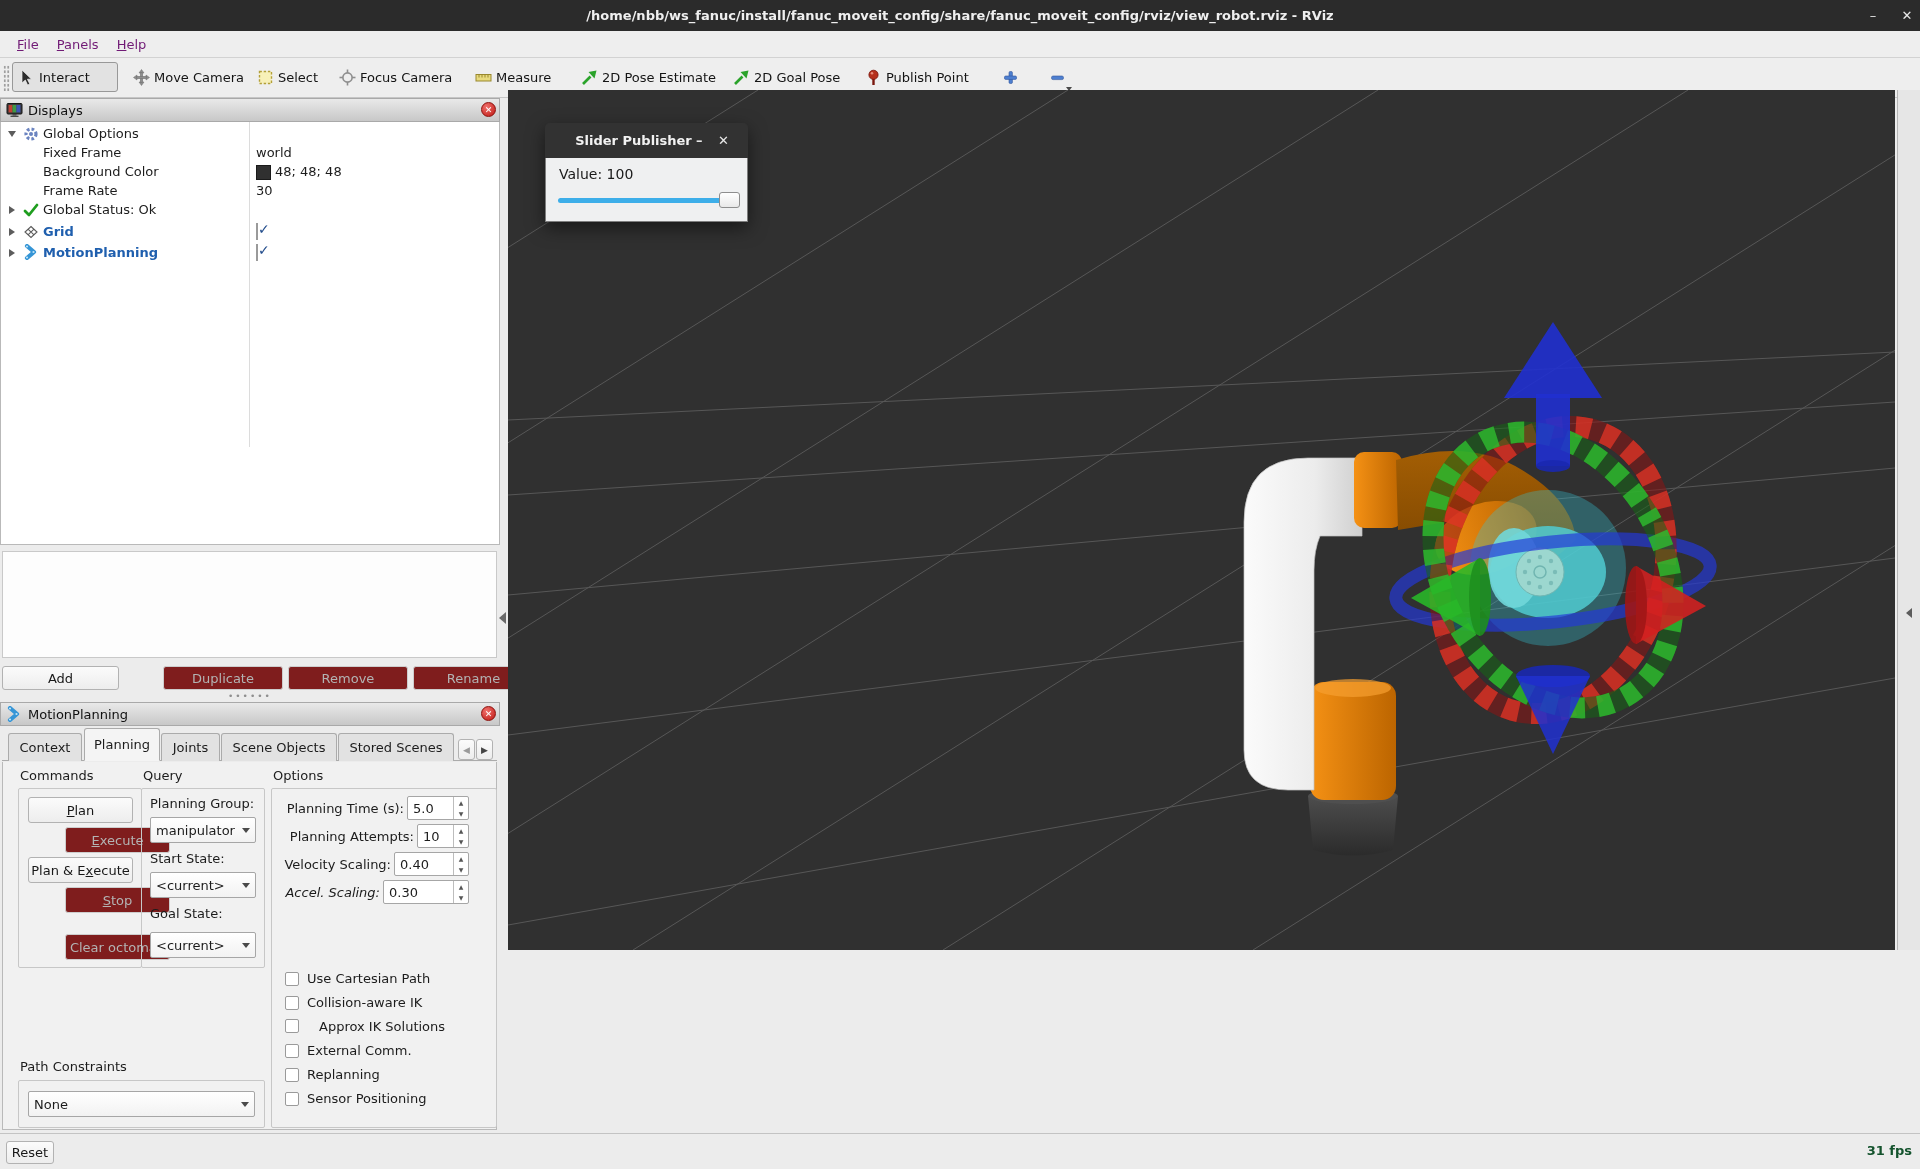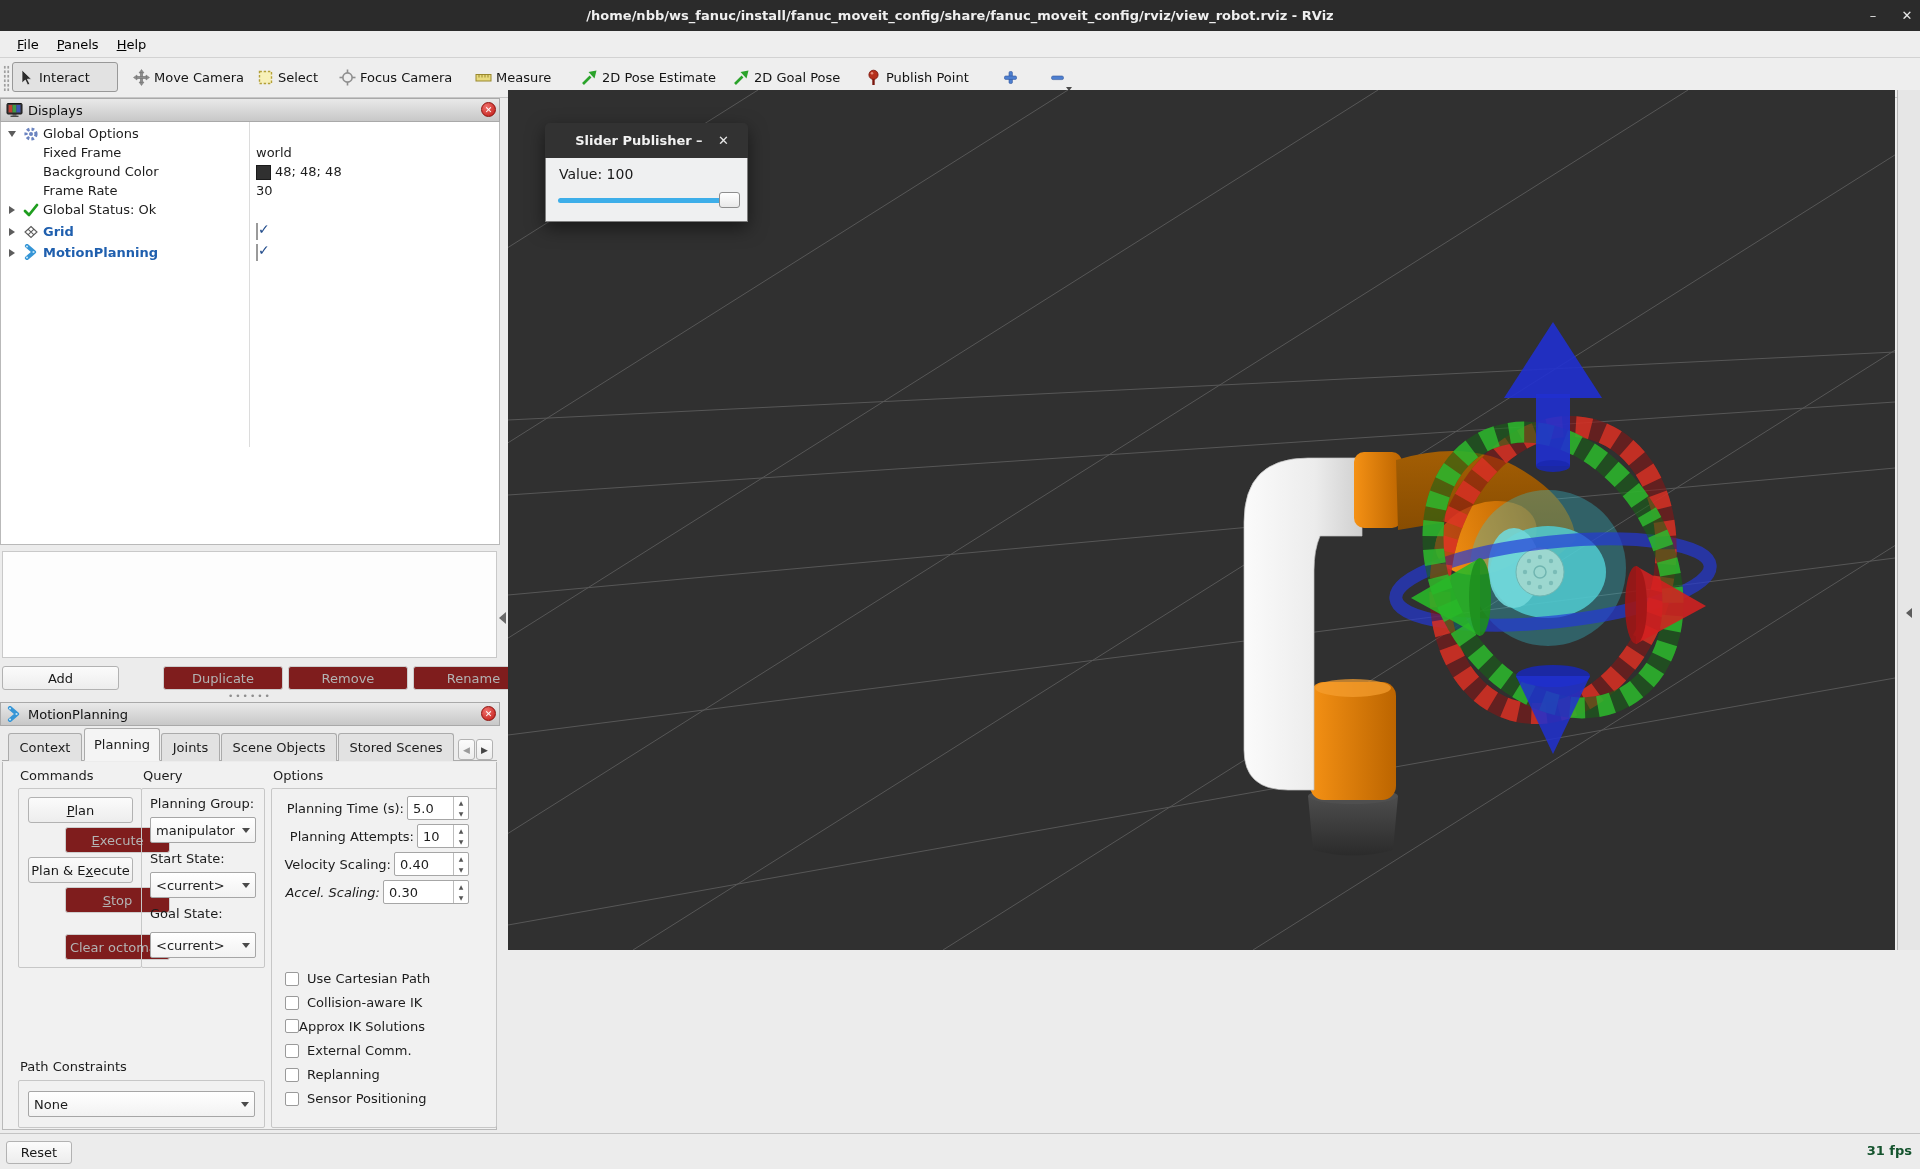--- a/index.html
+++ b/index.html
@@ -8,21 +8,21 @@
        -webkit-font-smoothing:antialiased;}
   .abs{position:absolute;}
 
   
   #titlebar{left:0;top:0;width:1920px;height:31px;background:#2b2b2b;display:flex;align-items:center;justify-content:center;}
   #titlebar .title{color:#efefef;font-weight:bold;font-size:13px;}
   .winbtn{position:absolute;top:0;width:30px;height:31px;color:#e8e8e8;display:flex;align-items:center;justify-content:center;font-size:13px;cursor:default;}
 
   
   #menubar{left:0;top:31px;width:1920px;height:27px;background:#eeeeee;border-bottom:1px solid #d2d2d2;display:flex;align-items:center;padding-left:8px;box-sizing:border-box;}
-  .menu-item{padding:3px 9px;color:#000000;}
+  .menu-item{padding:3px 9px;color:#701a75;}
   .menu-item u{text-decoration:underline;}
 
   
   #toolbar{left:0;top:58px;width:1920px;height:40px;background:#eeeeee;border-bottom:1px solid #c6c6c6;box-sizing:border-box;}
   .grip{position:absolute;left:3px;top:7px;width:7px;height:26px;
         background-image:radial-gradient(#9f9f9f 1px,transparent 1.3px);background-size:3.5px 4.5px;}
   .tbtn{position:absolute;top:4px;height:30px;display:flex;align-items:center;gap:4px;padding:0 5px;border-radius:3px;box-sizing:border-box;}
   .tbtn.active{background:#e2e2e2;border:1px solid #989898;}
   .tbtn .ticon{width:17px;height:17px;display:inline-block;}
   .tbtn .tlabel{white-space:nowrap;color:#141414;}
@@ -377,21 +377,21 @@
   </div>
 
   <div class="abs" style="left:285px;top:971px;display:flex;align-items:center;gap:8px;">
       <span class="cb"></span>
       <span class="cblabel">Use Cartesian Path</span>
     </div>
   <div class="abs" style="left:285px;top:995px;display:flex;align-items:center;gap:8px;">
       <span class="cb"></span>
       <span class="cblabel">Collision-aware IK</span>
     </div>
-  <div class="abs" style="left:285px;top:1019px;display:flex;gap:0;">
+  <div class="abs" style="left:285px;top:1019px;display:flex;gap:20px;">
       <span class="cb"></span>
       <span class="cblabel">Approx IK Solutions</span>
     </div>
   <div class="abs" style="left:285px;top:1043px;display:flex;align-items:center;gap:8px;">
       <span class="cb"></span>
       <span class="cblabel">External Comm.</span>
     </div>
   <div class="abs" style="left:285px;top:1067px;display:flex;align-items:center;gap:8px;">
       <span class="cb"></span>
       <span class="cblabel">Replanning</span>
@@ -516,17 +516,17 @@
       <span style="width:30px;color:#e8e8e8;">✕</span>
     </div>
     <div class="abs" style="left:0;top:35px;width:203px;height:64px;background:#eff0f1;border:1px solid #7e7e7e;border-top:none;box-sizing:border-box;">
       <div class="abs" style="left:13px;top:8px;font-size:14px;color:#1a1a1a;">Value: 100</div>
       <div class="abs" style="left:12px;top:40px;width:180px;height:5px;border-radius:3px;background:#3daee9;"></div>
       <div class="abs" style="left:173px;top:34px;width:21px;height:16px;background:linear-gradient(#ffffff,#e9e9e9);border:1px solid #8e8e8e;border-radius:3px;box-sizing:border-box;"></div>
     </div>
   </div>
 
   <div class="abs" style="left:0;top:1133px;width:1920px;height:36px;background:#ececec;border-top:1px solid #c3c3c3;box-sizing:border-box;">
-    <div class="abs btn" style="left:6px;top:7px;width:66px;height:23px;">Reset</div>
+    <div class="abs btn" style="left:6px;top:7px;width:48px;height:23px;">Reset</div>
     <div class="abs" style="right:8px;top:9px;color:#14532d;font-weight:bold;">31 fps</div>
   </div>
 
 </div>
 
 </body></html>

